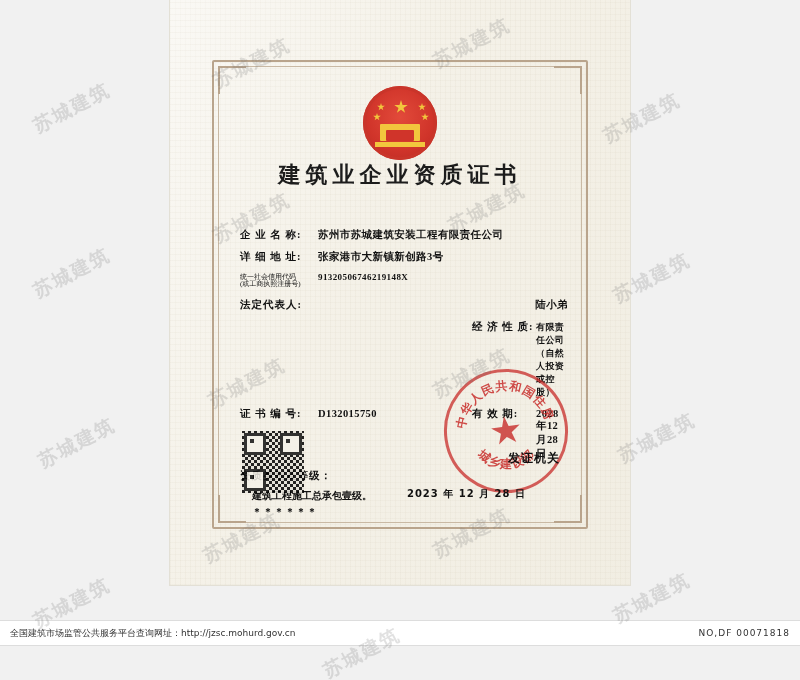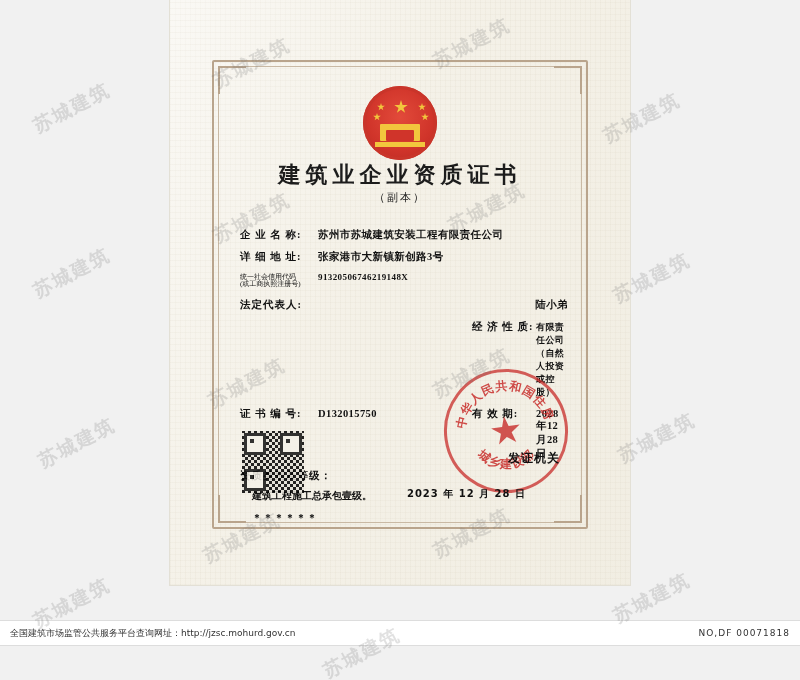--- a/index.html
+++ b/index.html
@@ -208,21 +208,21 @@
     font-size: 10.5px;
     font-weight: bold;
     letter-spacing: 1px;
     margin-top: 2px;
     margin-bottom: 6px;
   }
   .qual-body {
     font-size: 10px;
     font-weight: bold;
     padding-left: 12px;
-    margin-bottom: 8px;
+    margin-bottom: 2px;
   }
   .qual-stars {
     font-size: 10px;
     font-weight: bold;
     padding-left: 12px;
     letter-spacing: 1px;
   }
 
   
   .qr {
@@ -359,21 +359,20 @@
       <div class="star s0"></div>
       <div class="star s1"></div>
       <div class="star s2"></div>
       <div class="star s3"></div>
       <div class="star s4"></div>
       <div class="gate"></div>
       <div class="base"></div>
     </div>
 
     <div class="title">建筑业企业资质证书</div>
-    <div class="subtitle">（副本）</div>
 
     <div class="fields">
 
       <div class="row">
         <div class="lbl">企 业 名 称:</div>
         <div class="val">苏州市苏城建筑安装工程有限责任公司</div>
       </div>
 
       <div class="row">
         <div class="lbl">详 细 地 址:</div>

